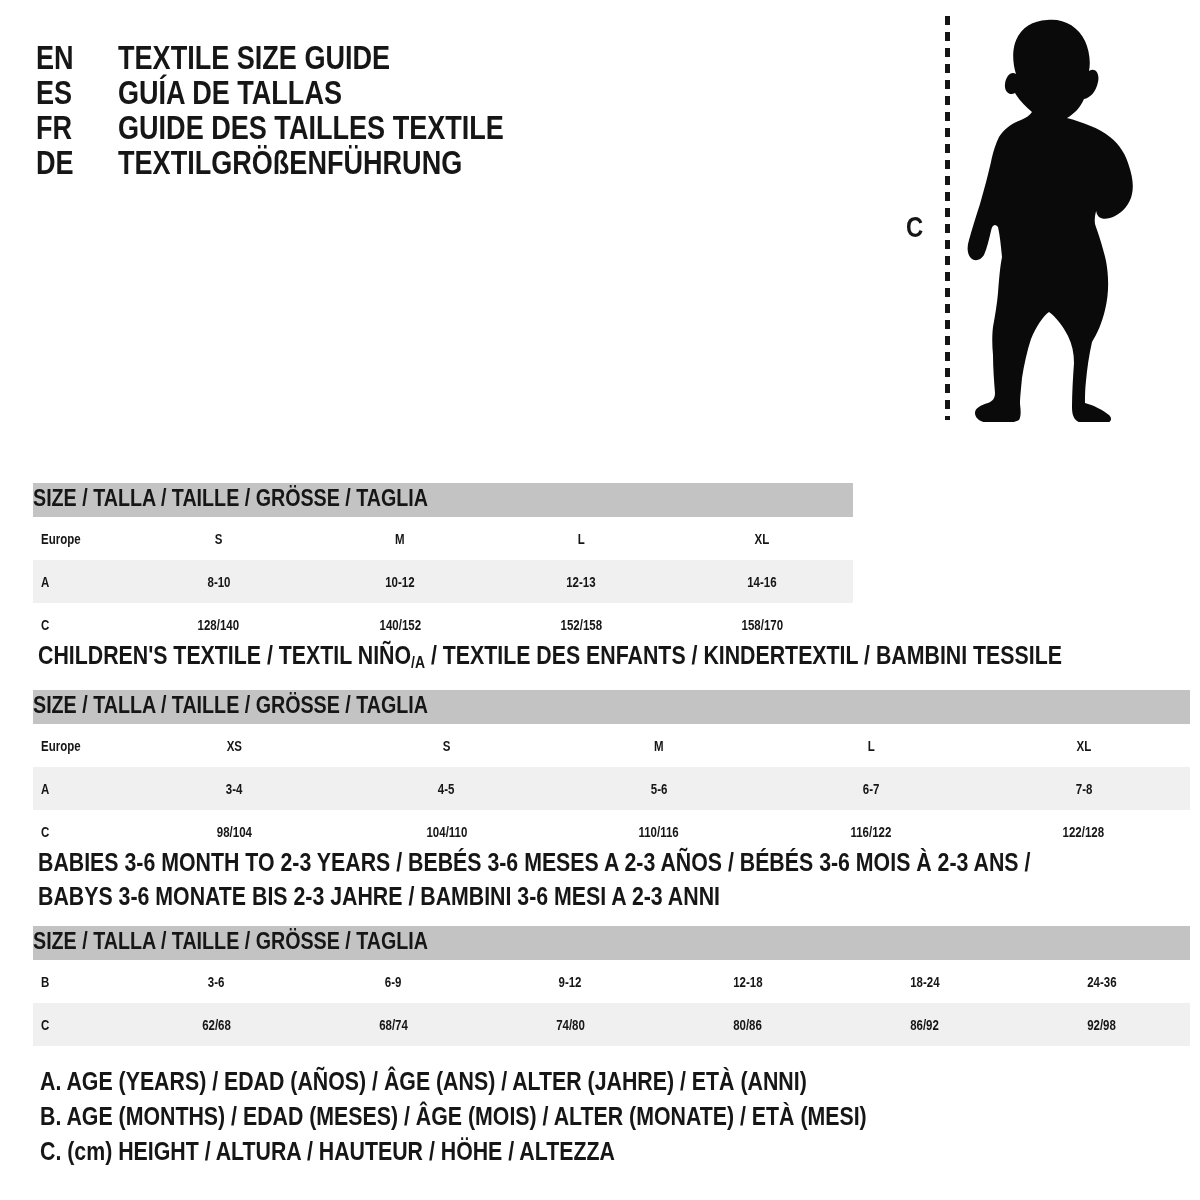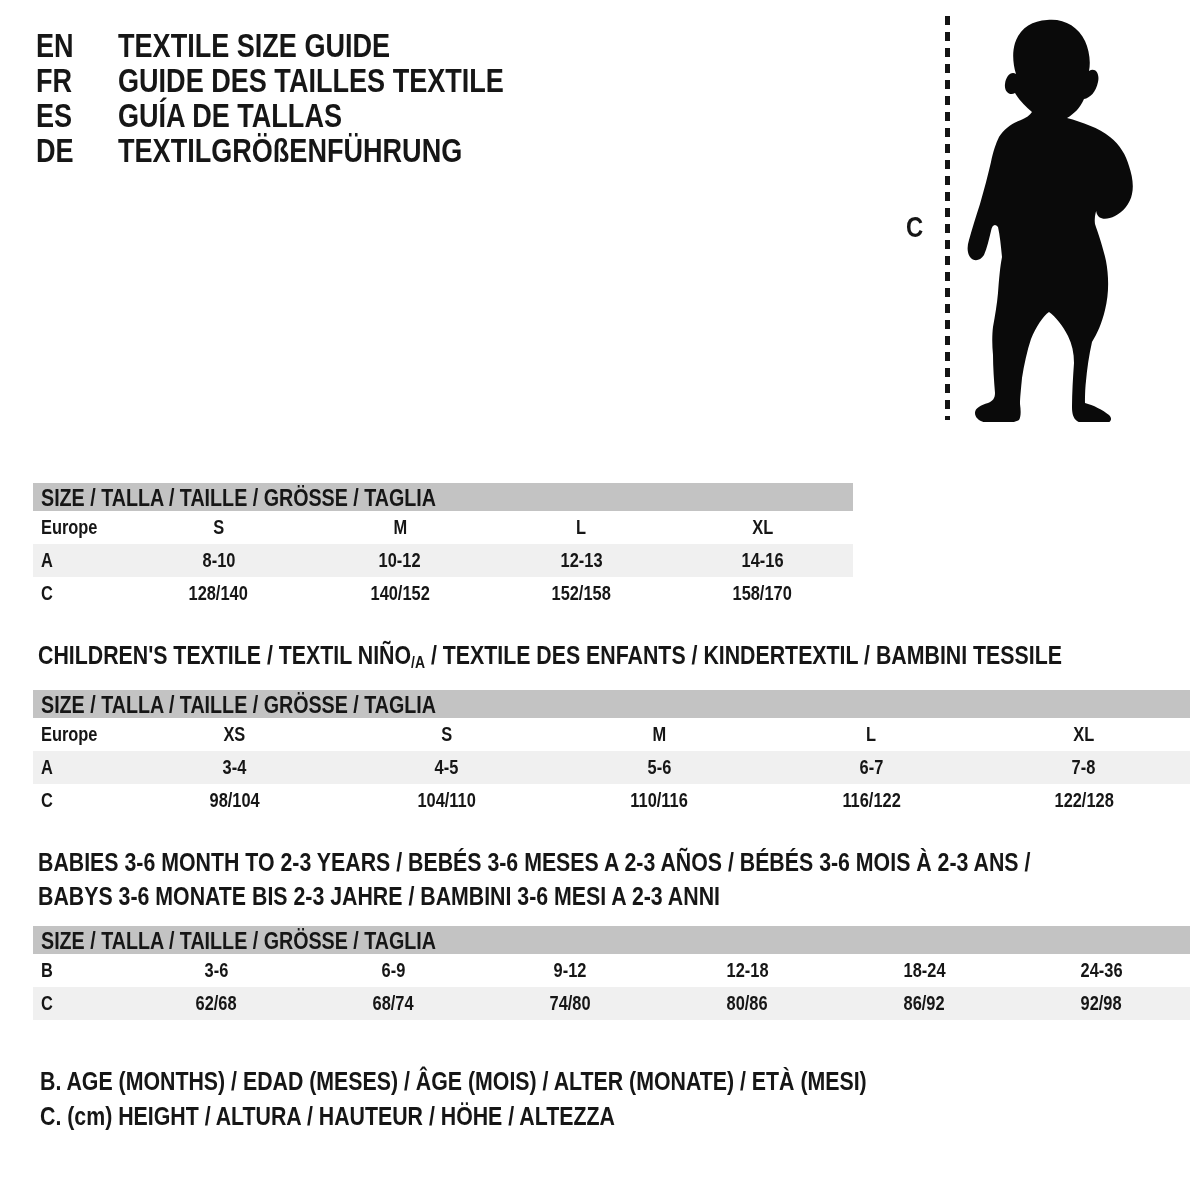--- a/index.html
+++ b/index.html
@@ -6,41 +6,41 @@
   #canvas {
     position:relative; width:1200px; height:1200px; background:#ffffff;
     font-family:"Liberation Sans", sans-serif; font-weight:bold; color:#161616;
     overflow:hidden;
   }
   
   .cl { display:inline-block; transform:scaleX(0.82); transform-origin:left center; white-space:nowrap; }
   .cx { display:inline-block; transform:scaleX(0.82); transform-origin:center center; white-space:nowrap; }
 
   
-  .lang-block { position:absolute; left:36px; top:28px; }
+  .lang-block { position:absolute; left:36px; top:40px; }
   .lang-row { display:flex; height:35px; line-height:35px; font-size:33px; }
   .lang-code { width:82px; }
   
   .figure-svg { position:absolute; left:966px; top:17px; width:180px; height:405px; }
   .height-line {
     position:absolute; left:945px; top:16px; width:5px; height:404px;
     background:repeating-linear-gradient(to bottom, #141414 0 9px, transparent 9px 16px);
   }
   .height-label { position:absolute; left:906px; top:211px; font-size:29px; }
 
   
   .sec-title { position:absolute; left:38px; font-size:26px; line-height:30px; }
   .sub { font-size:17px; vertical-align:-4px; }
 
   
   .size-table { position:absolute; left:33px; }
   .size-table.w-junior { width:820px; }
   .size-table.w-wide { width:1157px; }
-  .bar { height:28px; line-height:30px; background:#c3c3c3; padding-left:8px; font-size:24px;text-decoration:underline; }
-  .trow { display:grid; height:33px; align-items:center; font-size:20px; }
+  .bar { height:34px; line-height:30px; background:#c3c3c3; font-size:24px;text-decoration:underline; }
+  .trow { display:grid; height:43px; align-items:center; font-size:14px; }
   .cols-4 { grid-template-columns:95px repeat(4,1fr); }
   .cols-5 { grid-template-columns:95px repeat(5,1fr); }
   .cols-6 { grid-template-columns:95px repeat(6,1fr); }
   .trow .lbl { padding-left:8px; text-align:left; }
   .trow .val { text-align:center; }
   .stripe { background:#f0f0f0; }
 
   
   .legend { position:absolute; left:40px; top:1064px; }
   .legend-line { height:35px; line-height:35px; font-size:26px; }
@@ -49,26 +49,26 @@
 <body>
 
 <div id="canvas">
 
   <div class="lang-block">
     <div class="lang-row">
       <span class="lang-code"><span class="cl">EN</span></span>
       <span class="cl">TEXTILE SIZE GUIDE</span>
     </div>
     <div class="lang-row">
+      <span class="lang-code"><span class="cl">ES</span></span>
+      <span class="cl">GUÍA DE TALLAS</span>
+    </div>
+    <div class="lang-row">
       <span class="lang-code"><span class="cl">FR</span></span>
       <span class="cl">GUIDE DES TAILLES TEXTILE</span>
-    </div>
-    <div class="lang-row">
-      <span class="lang-code"><span class="cl">ES</span></span>
-      <span class="cl">GUÍA DE TALLAS</span>
     </div>
     <div class="lang-row">
       <span class="lang-code"><span class="cl">DE</span></span>
       <span class="cl">TEXTILGRÖßENFÜHRUNG</span>
     </div>
   </div>
 
   <div class="height-line"></div>
   <div class="height-label"><span class="cl">C</span></div>
   <svg class="figure-svg" viewBox="0 0 180 405" aria-hidden="true">
@@ -151,17 +151,18 @@
       <span class="val"><span class="cx">62/68</span></span>
       <span class="val"><span class="cx">68/74</span></span>
       <span class="val"><span class="cx">74/80</span></span>
       <span class="val"><span class="cx">80/86</span></span>
       <span class="val"><span class="cx">86/92</span></span>
       <span class="val"><span class="cx">92/98</span></span>
     </div>
   </div>
 
   <div class="legend">
+    <div class="legend-line"><span class="cl">A. AGE (YEARS) / EDAD (AÑOS) / ÂGE (ANS) / ALTER (JAHRE) / ETÀ (ANNI)</span></div>
     <div class="legend-line"><span class="cl">B. AGE (MONTHS) / EDAD (MESES) / ÂGE (MOIS) / ALTER (MONATE) / ETÀ (MESI)</span></div>
     <div class="legend-line"><span class="cl">C. (cm) HEIGHT / ALTURA / HAUTEUR / HÖHE / ALTEZZA</span></div>
   </div>
 
 </div>
 
 </body></html>

